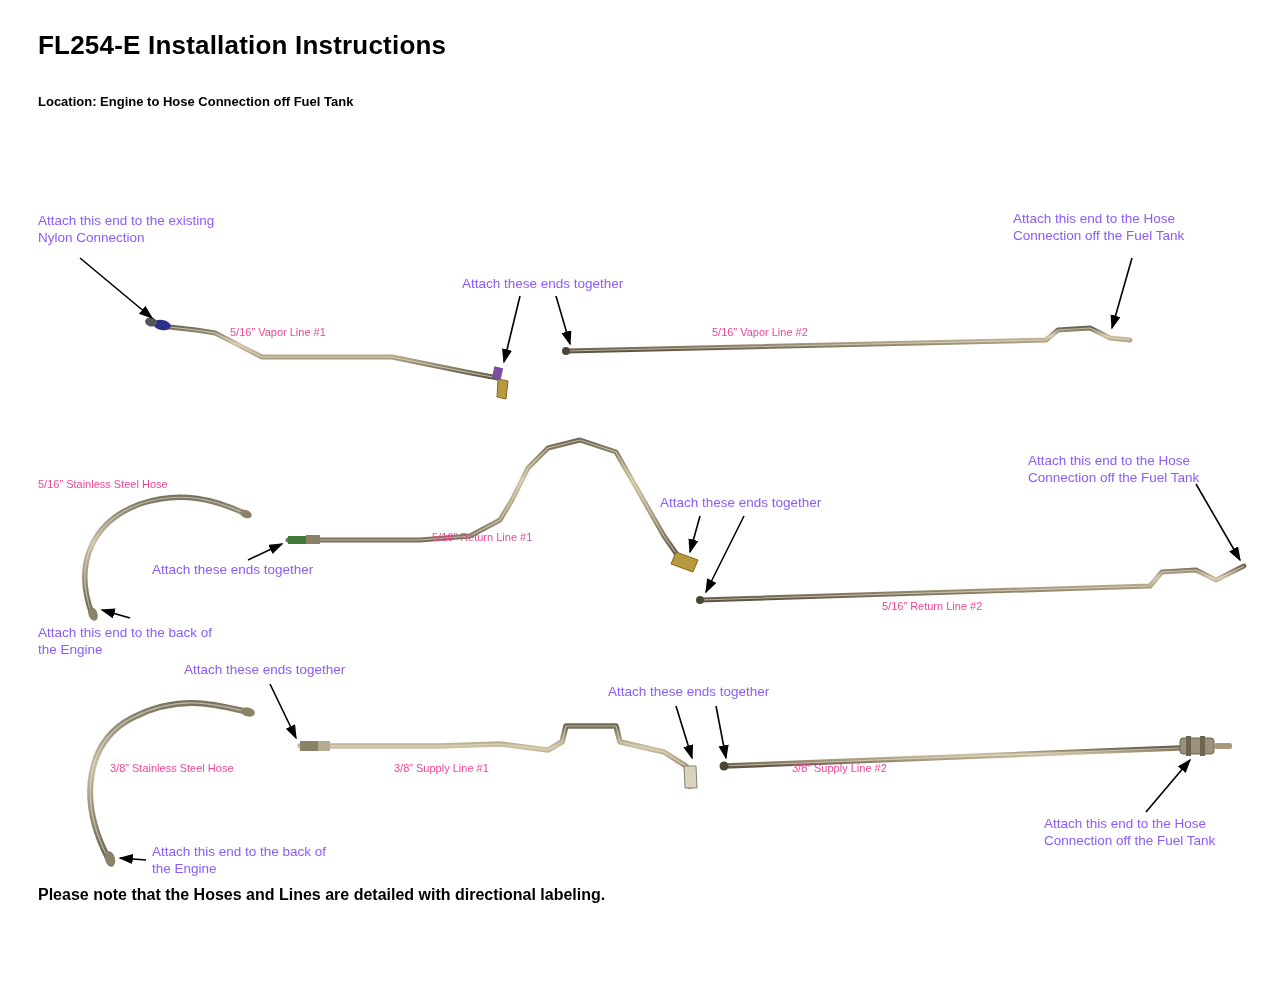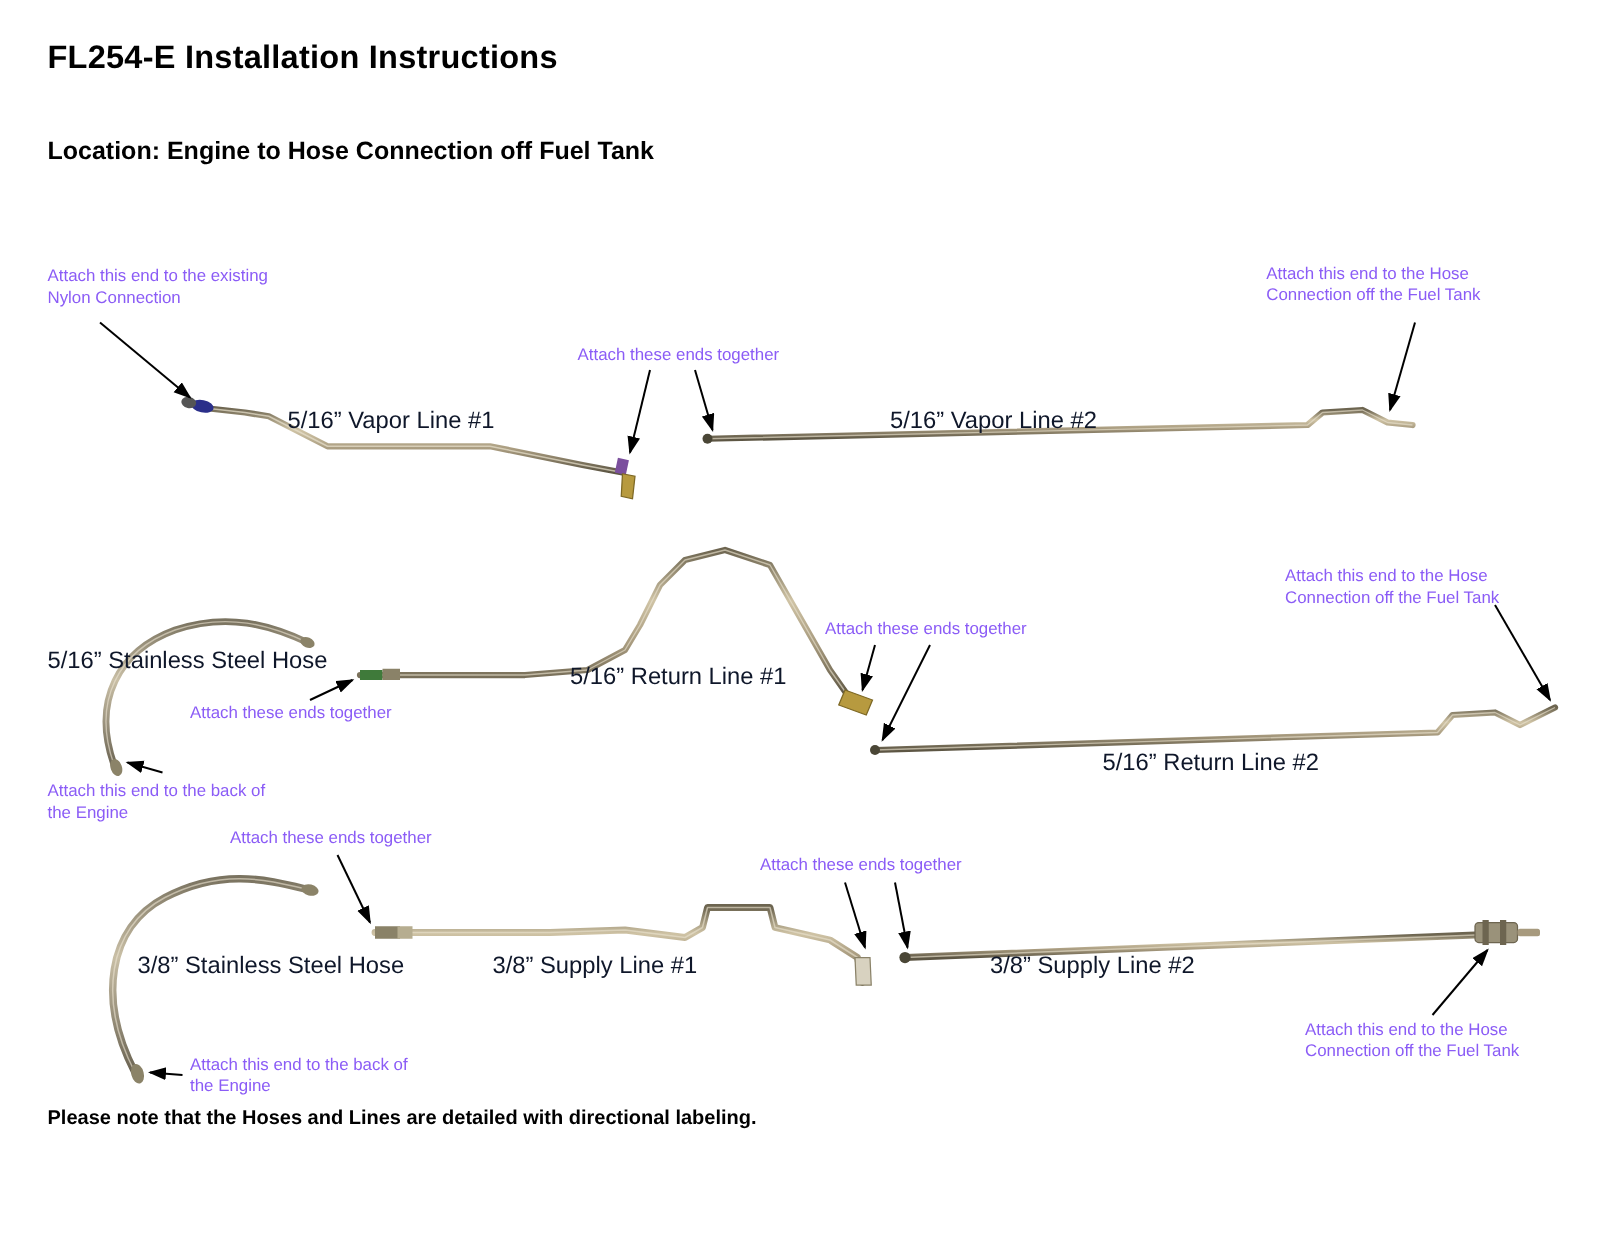--- a/index.html
+++ b/index.html
@@ -24,22 +24,22 @@
     position: absolute;
     left: 38px;
     top: 30px;
     font-size: 26px;
     font-weight: bold;
     letter-spacing: 0.2px;
   }
   .subtitle {
     position: absolute;
     left: 38px;
-    top: 110px;
-    font-size: 20px;
+    top: 94px;
+    font-size: 13px;
     font-weight: bold;
   }
   .intro {
     position: absolute;
     left: 38px;
     top: 150px;
     font-size: 15.5px;
     font-weight: bold;
   }
   .footer-line1 {
@@ -58,22 +58,22 @@
   }
   .callout {
     position: absolute;
     font-size: 13.5px;
     line-height: 17px;
     white-space: pre-line;
     color: #8b5cf6;
   }
   .part-label {
     position: absolute;
-    font-size: 19px;
-    color: #0f172a;
+    font-size: 11px;
+    color: #ec4899;
     white-space: nowrap;
   }
   svg.layer {
     position: absolute;
     left: 0;
     top: 0;
     width: 1280px;
     height: 989px;
     pointer-events: none;
   }
@@ -215,22 +215,22 @@
   <div class="callout" style="left:152px; top:843px;">Attach this end to the back of
 the Engine</div>
 
   <div class="callout" style="left:608px; top:683px;">Attach these ends together</div>
   <div class="callout" style="left:1044px; top:815px;">Attach this end to the Hose
 Connection off the Fuel Tank</div>
 
   <div class="part-label" style="left:230px; top:326px;">5/16” Vapor Line #1</div>
   <div class="part-label" style="left:712px; top:326px;">5/16” Vapor Line #2</div>
 
-  <div class="part-label" style="left:38px; top:478px;margin-top:40px;">5/16” Stainless Steel Hose</div>
-  <div class="part-label" style="left:456px; top:531px;text-align:right;">5/16” Return Line #1</div>
+  <div class="part-label" style="left:38px; top:478px;">5/16” Stainless Steel Hose</div>
+  <div class="part-label" style="left:432px; top:531px;text-align:right;">5/16” Return Line #1</div>
   <div class="part-label" style="left:882px; top:600px;">5/16” Return Line #2</div>
 
   <div class="part-label" style="left:110px; top:762px;">3/8” Stainless Steel Hose</div>
   <div class="part-label" style="left:394px; top:762px;">3/8” Supply Line #1</div>
   <div class="part-label" style="left:780px; top:762px;margin-left:12px;">3/8” Supply Line #2</div>
 
   <div class="footer-line1">Please note that the Hoses and Lines are detailed with directional labeling.</div>
 
 </div>
 

